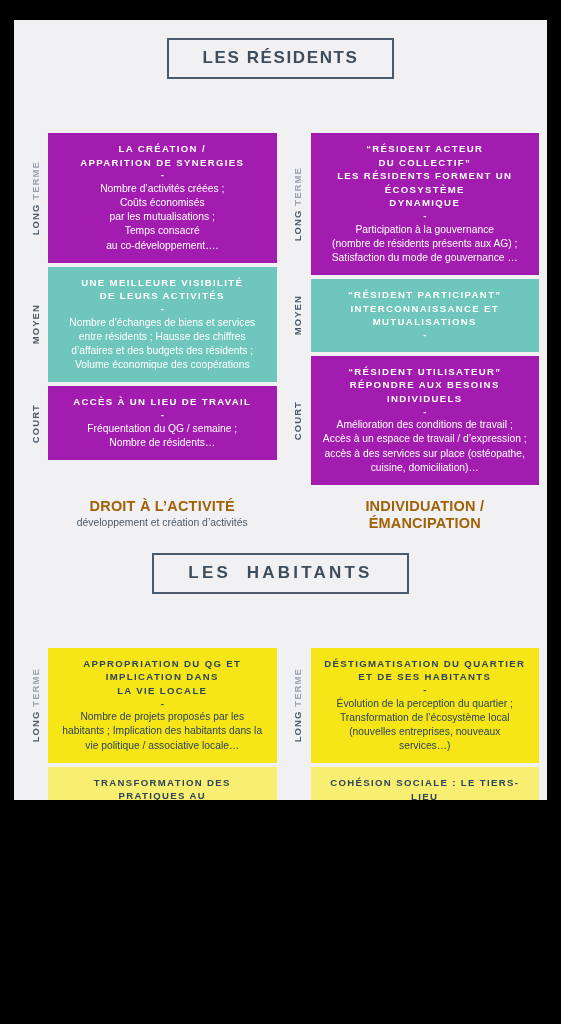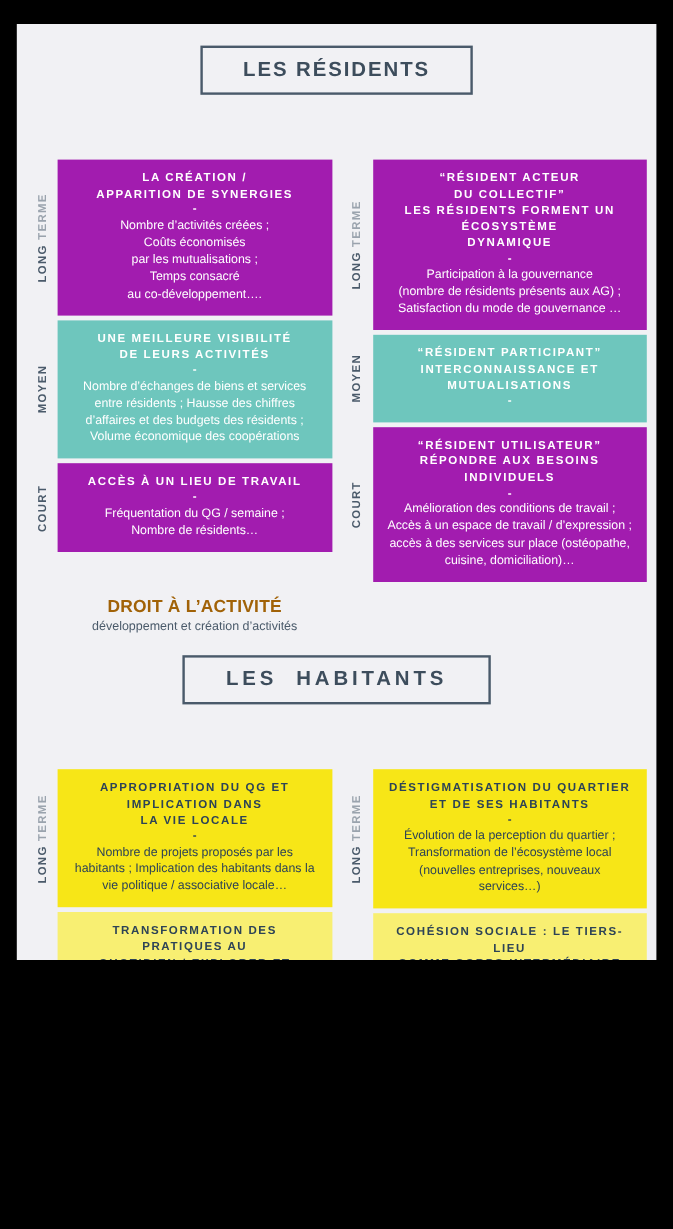--- a/index.html
+++ b/index.html
@@ -313,20 +313,21 @@
       </div>
     </div>
   </div>
 
   <div class="foot-row">
     <div class="foot">
       <div class="foot-title">DROIT À L’ACTIVITÉ</div>
       <div class="foot-sub">développement et création d’activités</div>
     </div>
     <div class="foot">
+      <div class="foot-title">INDIVIDUATION / ÉMANCIPATION</div>
       <div class="foot-sub"></div>
     </div>
   </div>
 
   <div class="spacer-18"></div>
 
   <div class="section-head">
     <div class="pill wide">LES  HABITANTS</div>
   </div>
 

